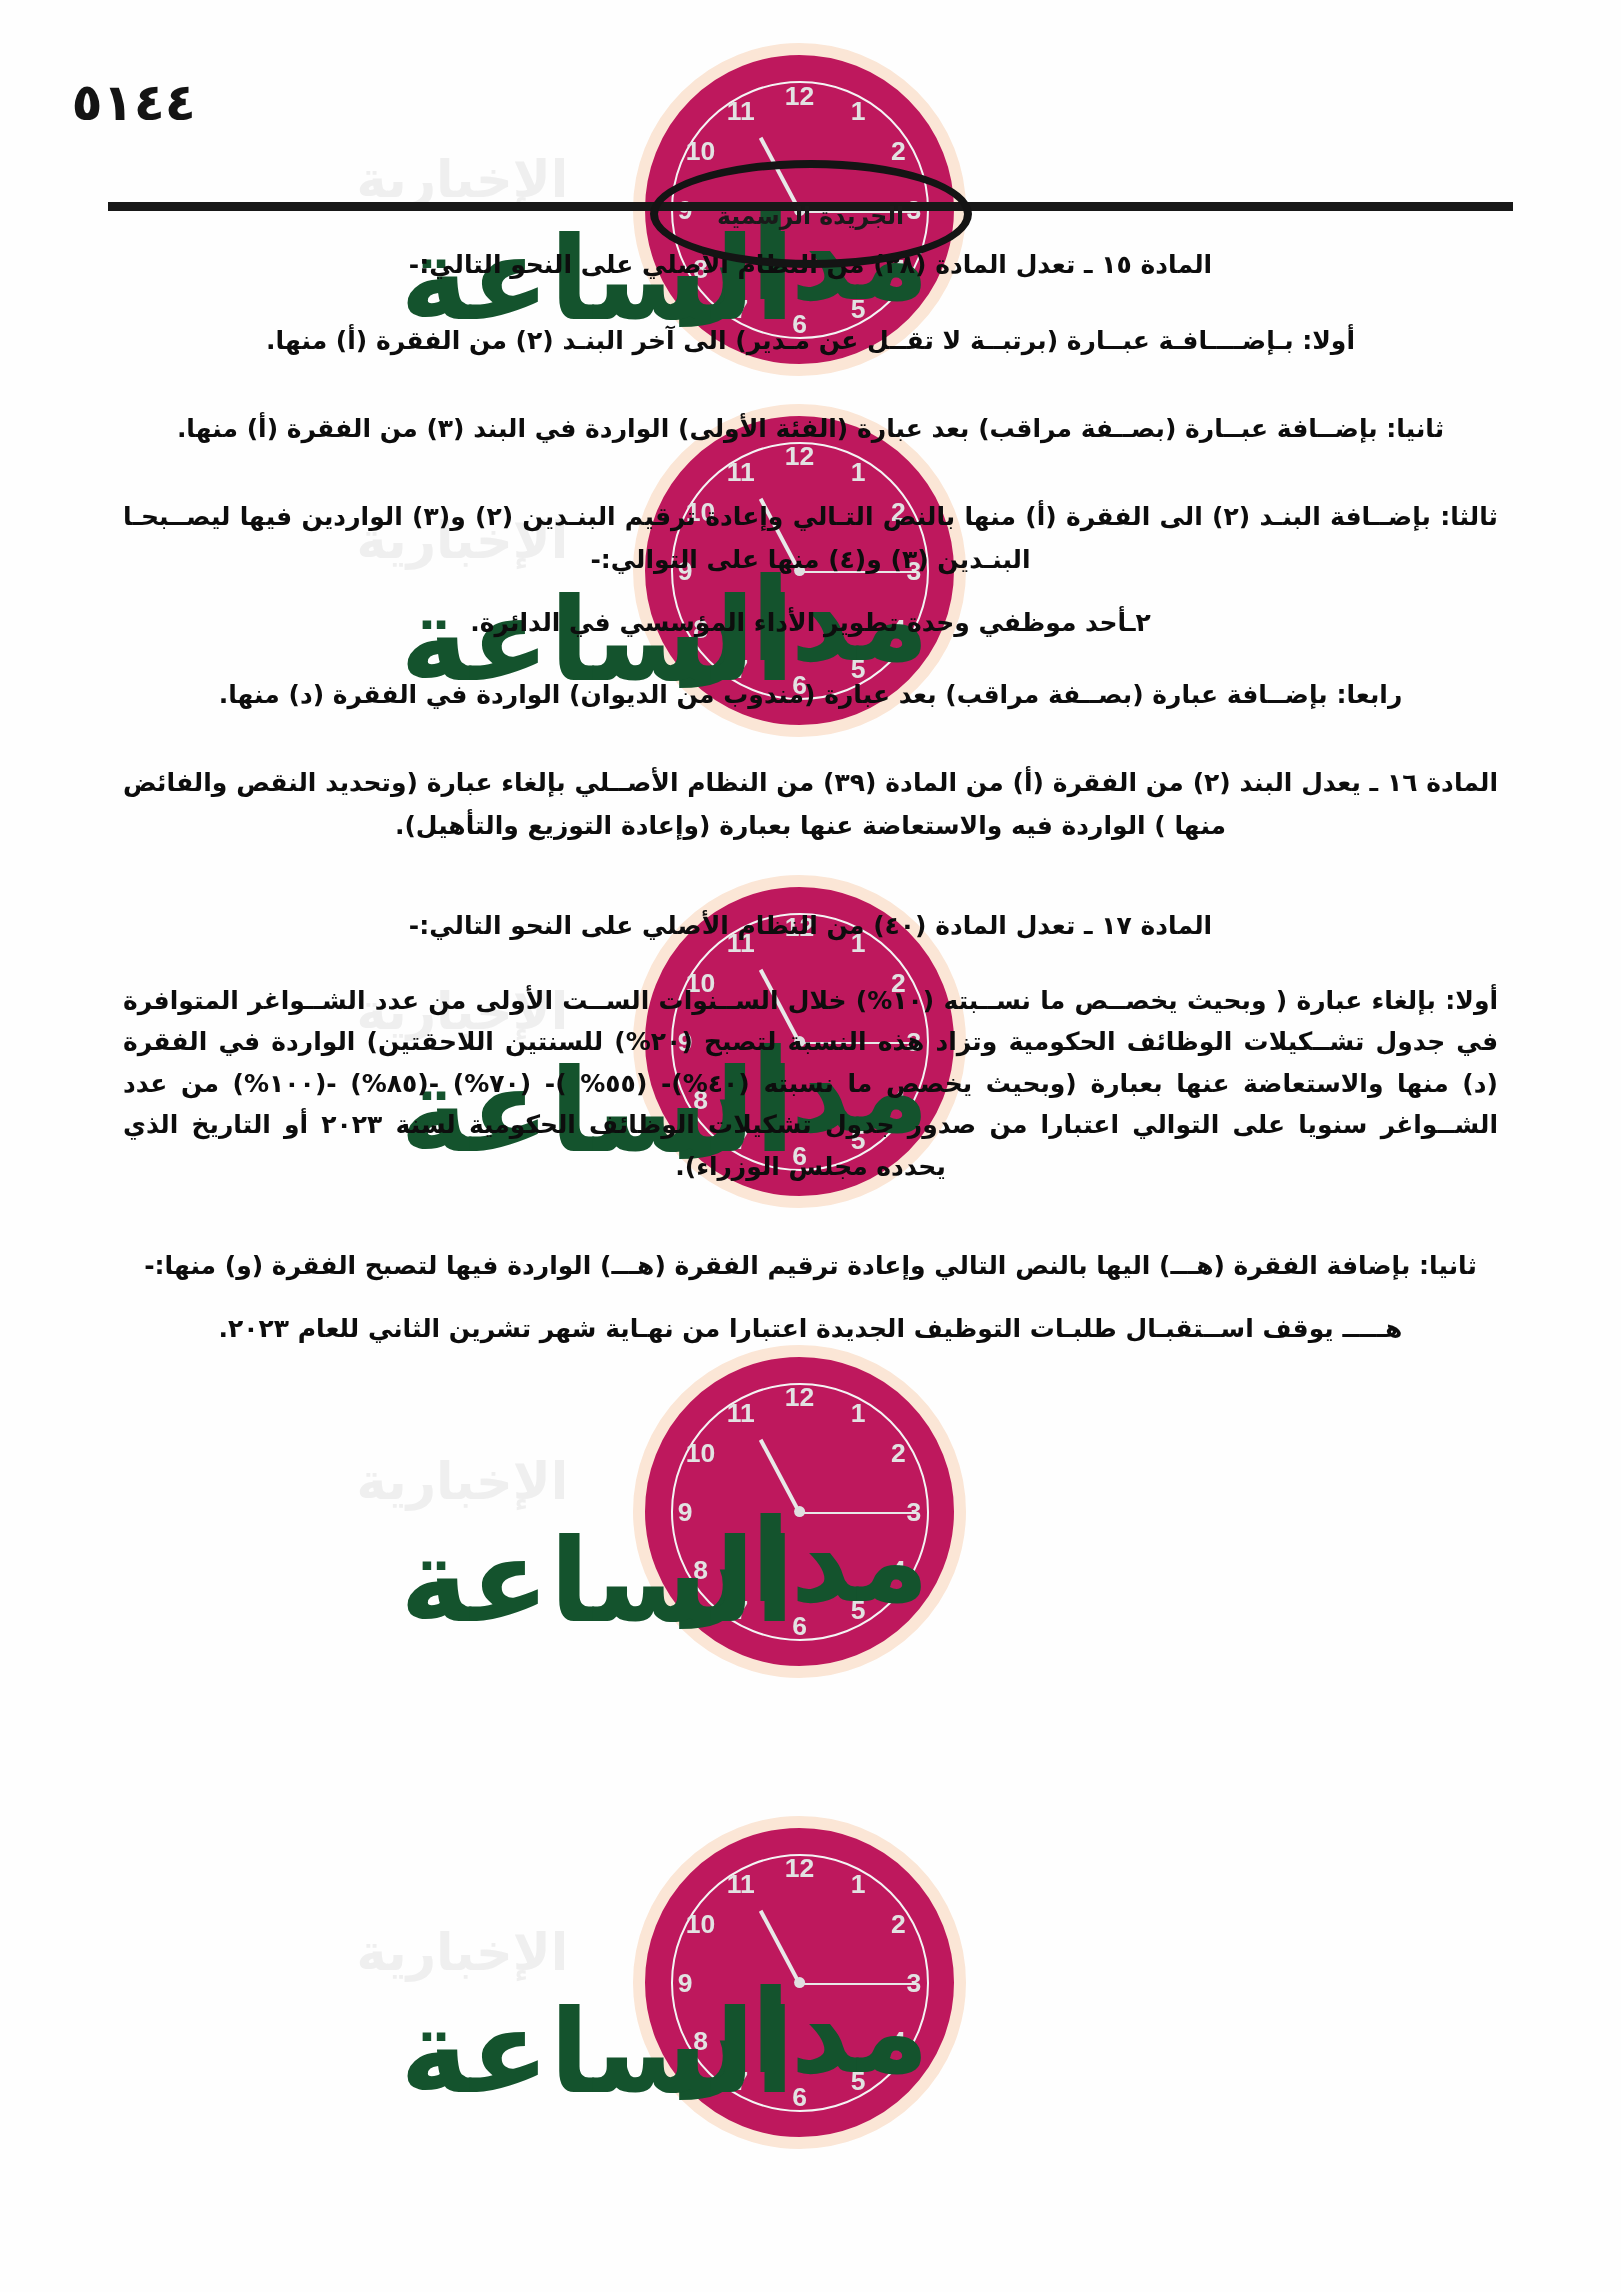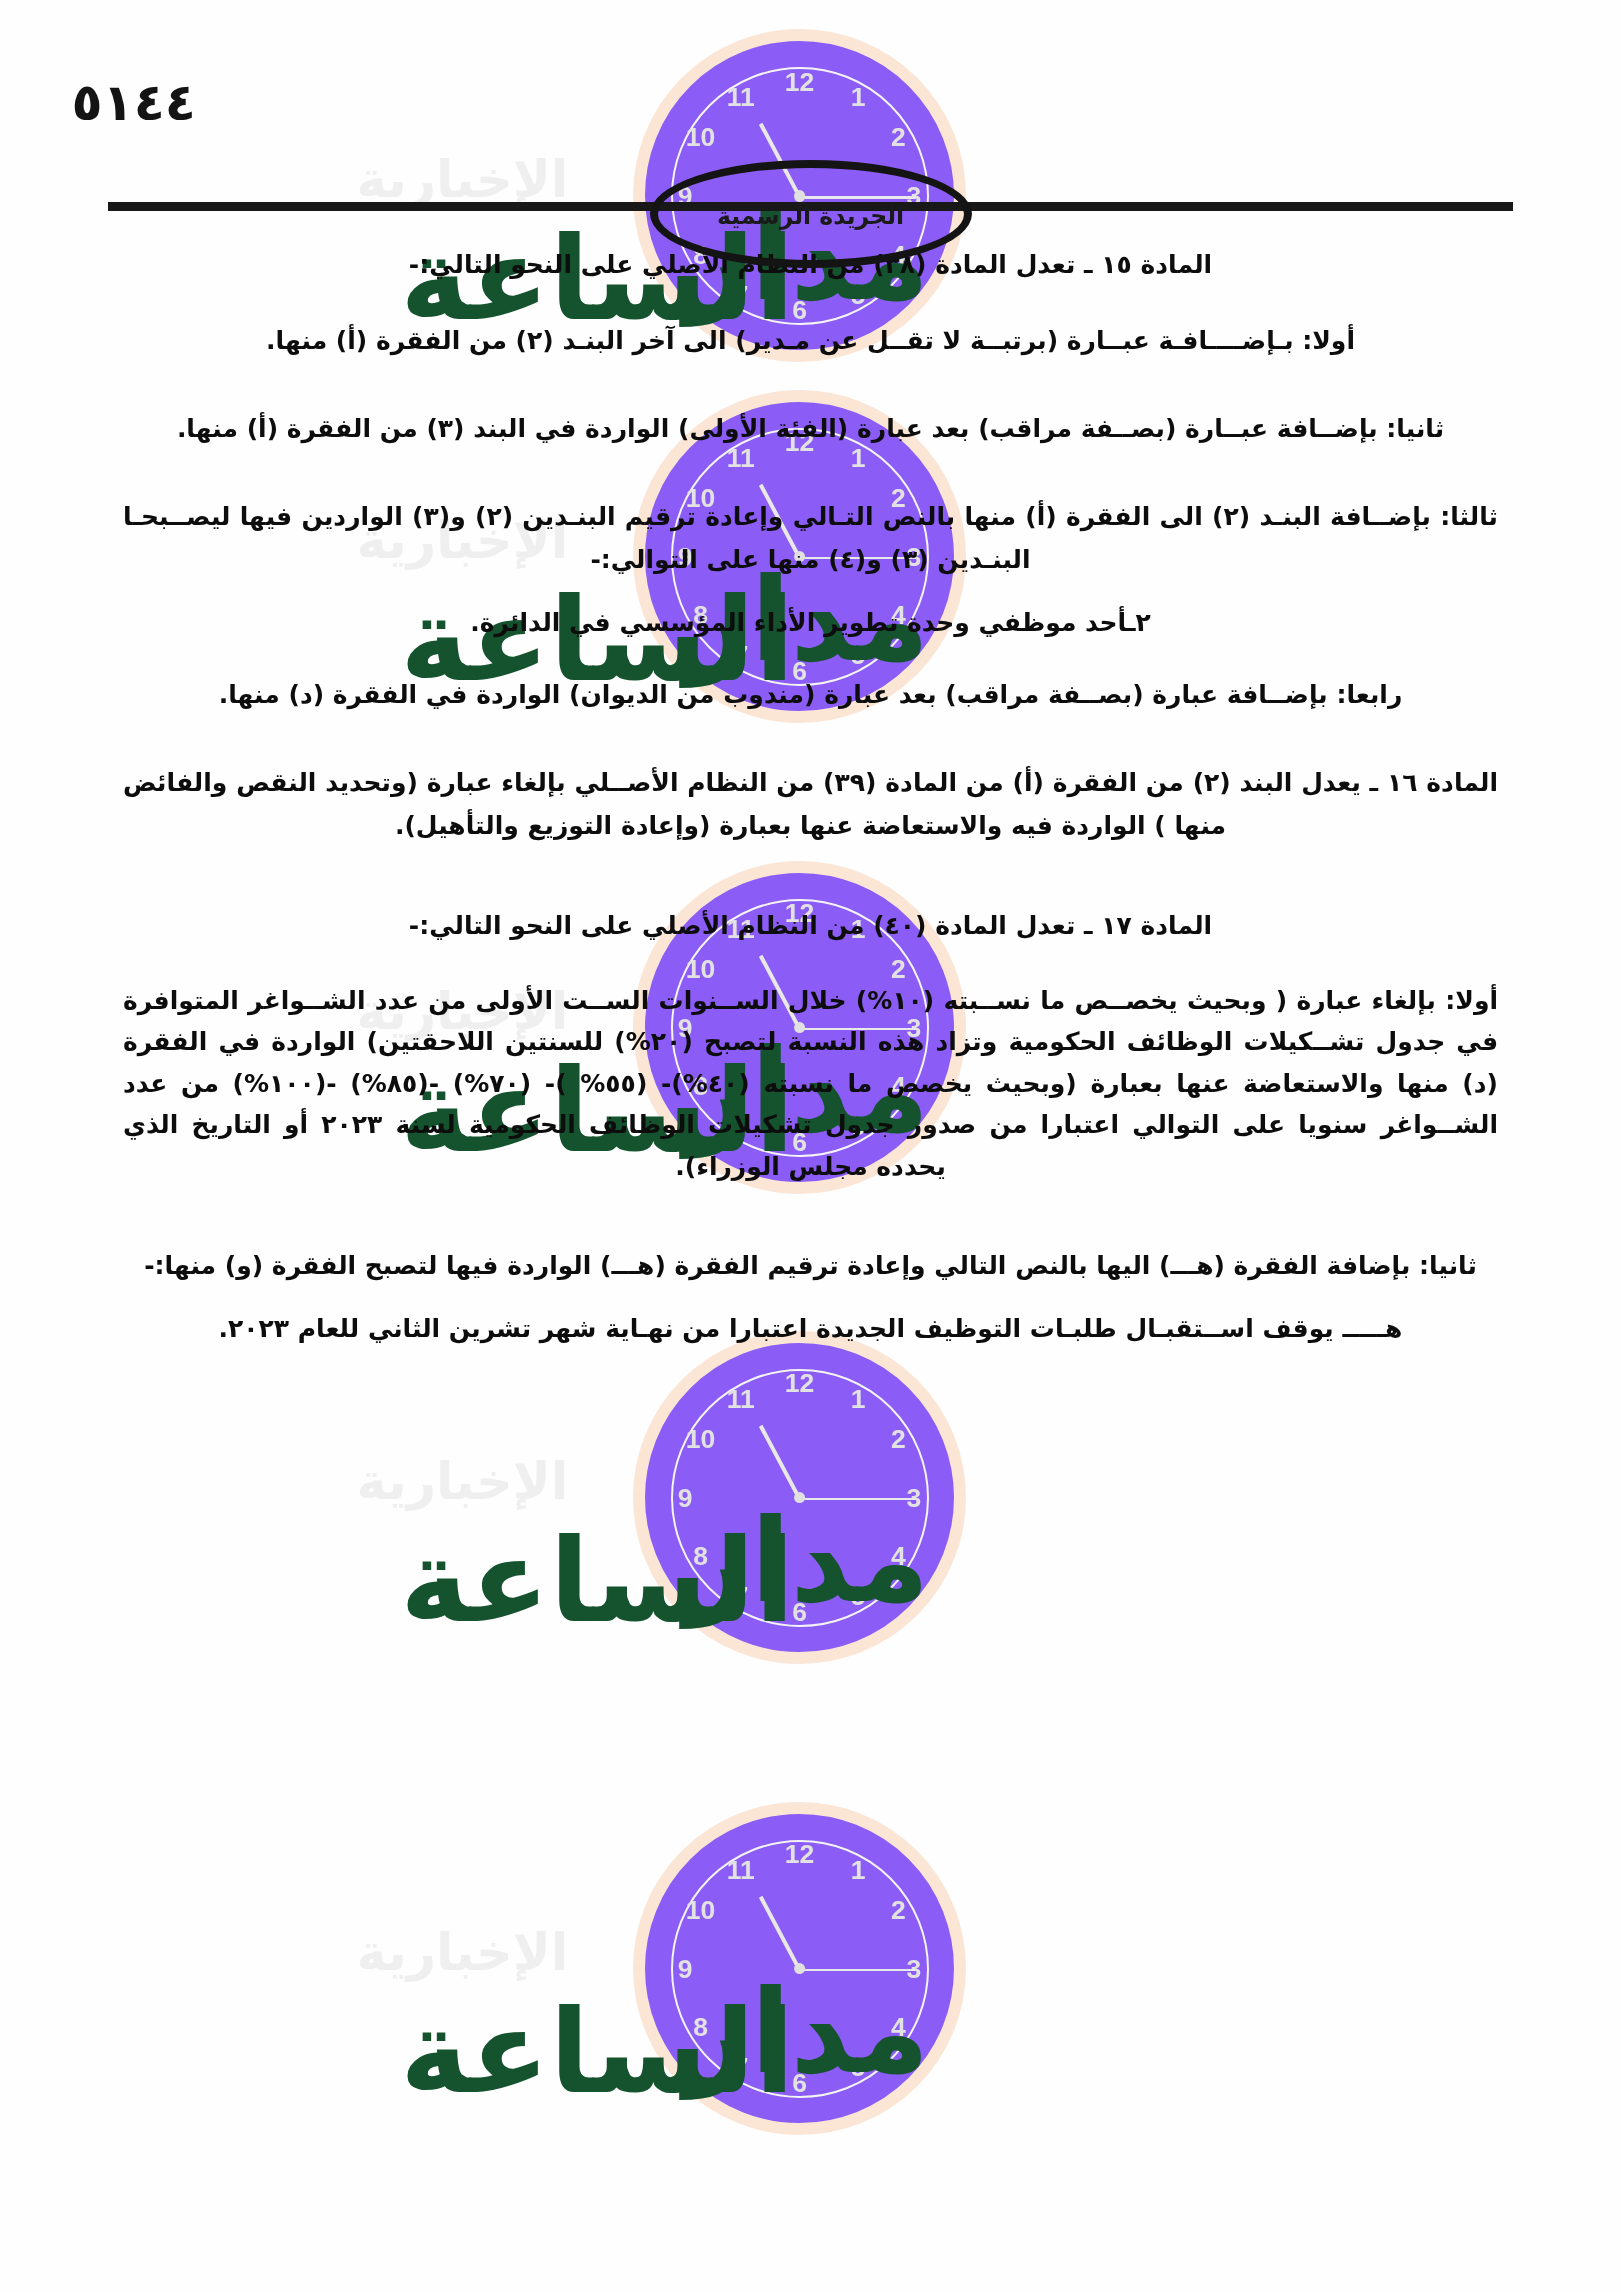--- a/index.html
+++ b/index.html
@@ -28,26 +28,26 @@
     z-index: 0;
   }
   .wm-group {
     position: absolute;
     width: 686px;
     height: 549px;
   }
   .wm-clock {
     position: absolute;
     left: 294px;
-    top: 2px;
+    top: 16px;
     width: 333px;
     height: 333px;
     border-radius: 50%;
     border: 12.7px solid #fbe6d6;
-    background: #8b5cf6;
+    background: #be185d;
     box-sizing: border-box;
   }
   .wm-clock-inner {
     position: absolute;
     inset: 25.5px;
     border-radius: 50%;
     border: 2px solid #f4f4f4;
     box-sizing: border-box;
   }
   .wm-num {

